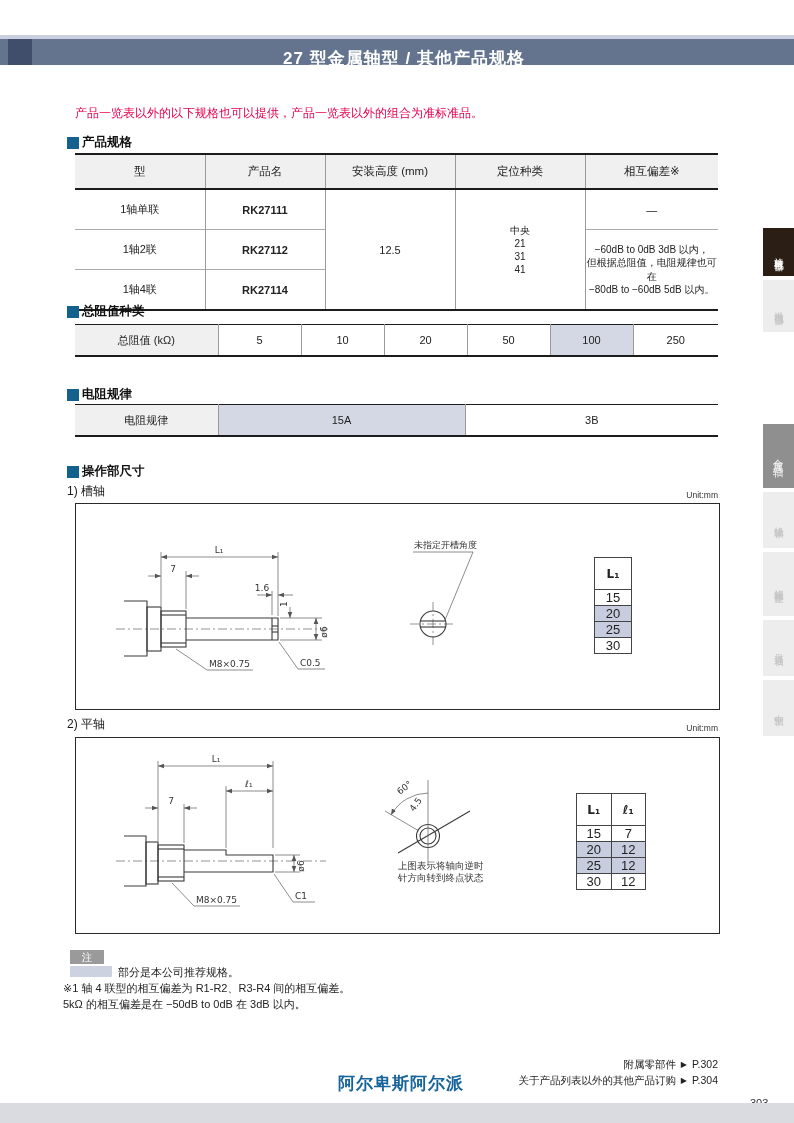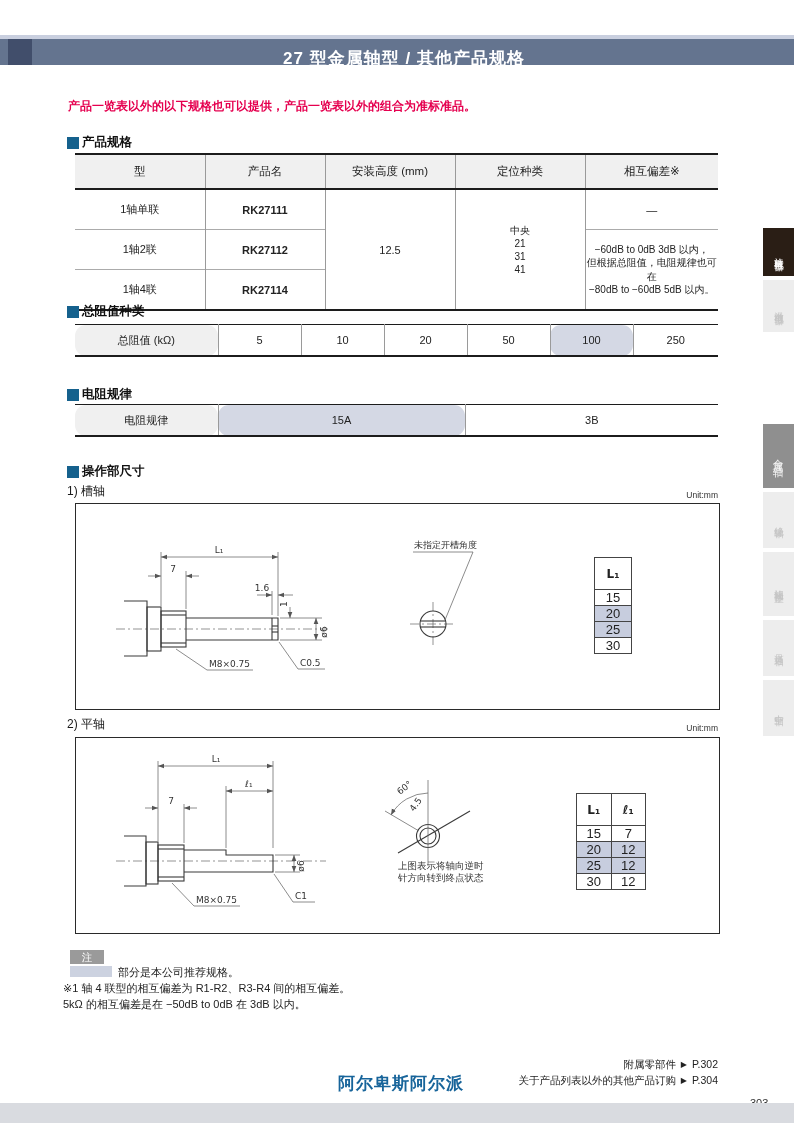--- a/index.html
+++ b/index.html
@@ -4,42 +4,42 @@
 <style>
   html,body{margin:0;padding:0;background:#fff;}
   .page{position:relative;width:794px;height:1123px;background:#fff;overflow:hidden;
         font-family:"Liberation Sans","DejaVu Sans",sans-serif;color:#222;}
   
   .top-strip{position:absolute;left:0;top:35px;width:794px;height:4px;background:#c9cfdf;}
   .header-bar{position:absolute;left:0;top:39px;width:794px;height:26px;background:#64748f;}
   .header-accent{position:absolute;left:8px;top:0;width:24px;height:26px;background:#414e6b;}
   .header-title{position:absolute;left:0;top:0;width:100%;height:20px;margin:7px;
         font-size:17px;font-weight:bold;color:#fff;text-align:center;line-height:26px;letter-spacing:1px;}
-  .intro{position:absolute;left:67px;top:97px;margin:1px;font-size:12px;color:#e5004f;font-weight:bold;}
+  .intro{position:absolute;left:67px;top:97px;margin:8px;font-size:12px;color:#e5004f;}
   
   .sec{position:absolute;left:67px;display:flex;align-items:center;gap:1px;font-size:12.5px;font-weight:bold;color:#111;}
   .sq{display:inline-block;width:12px;height:12px;background:#15618d;margin-right:2px;}
   
   table{border-collapse:collapse;}
   .spec{position:absolute;left:75px;top:153px;width:643px;table-layout:fixed;
         border-top:2px solid #1c1c1c;border-bottom:2px solid #1c1c1c;}
   .spec th{background:#f0f0f0;border-bottom:2px solid #1c1c1c;border-left:1px solid #9a9a9a;
         height:31px;font-weight:normal;font-size:11.5px;text-align:center;}
   .spec td{border-left:1px solid #9a9a9a;border-top:1px solid #ababab;text-align:center;
         font-size:11px;height:37px;vertical-align:middle;}
   .spec th:first-child,.spec td:first-child{border-left:none;}
   .spec tbody tr:first-child td{border-top:none;}
   .spec .model{font-weight:bold;margin-top:42px;}
   .spec .detent div{line-height:13px;font-size:10px;}
   .spec .dev{font-size:10px;}
   .spec .dev div{line-height:13.5px;}
   
   .rt,.tt{position:absolute;left:75px;width:643px;table-layout:fixed;
         border-top:1.5px solid #1c1c1c;border-bottom:2px solid #1c1c1c;}
-  .rt td,.tt td{border-left:1px solid #9a9a9a;text-align:center;font-size:11px;height:28px;border-radius:11px;}
+  .rt td,.tt td{border-left:1px solid #9a9a9a;text-align:center;font-size:11px;height:28px;}
   .rt td:first-child,.tt td:first-child{border-left:none;}
   .lbl{background:#f0f0f0;}
   .hl{background:#d4d8e4;margin-left:12px;}
   
   .dlabel{position:absolute;left:67px;font-size:12px;color:#1a1a1a;}
   .unit{position:absolute;left:418px;width:300px;text-align:right;font-size:8.5px;color:#333;}
   .dbox{position:absolute;left:75px;width:643px;border:1.5px solid #2a2a2a;background:#fff;}
   .dbox svg{position:absolute;left:0;top:0;}
   svg text{font-family:"DejaVu Sans",sans-serif;font-size:9px;fill:#333;}
   

